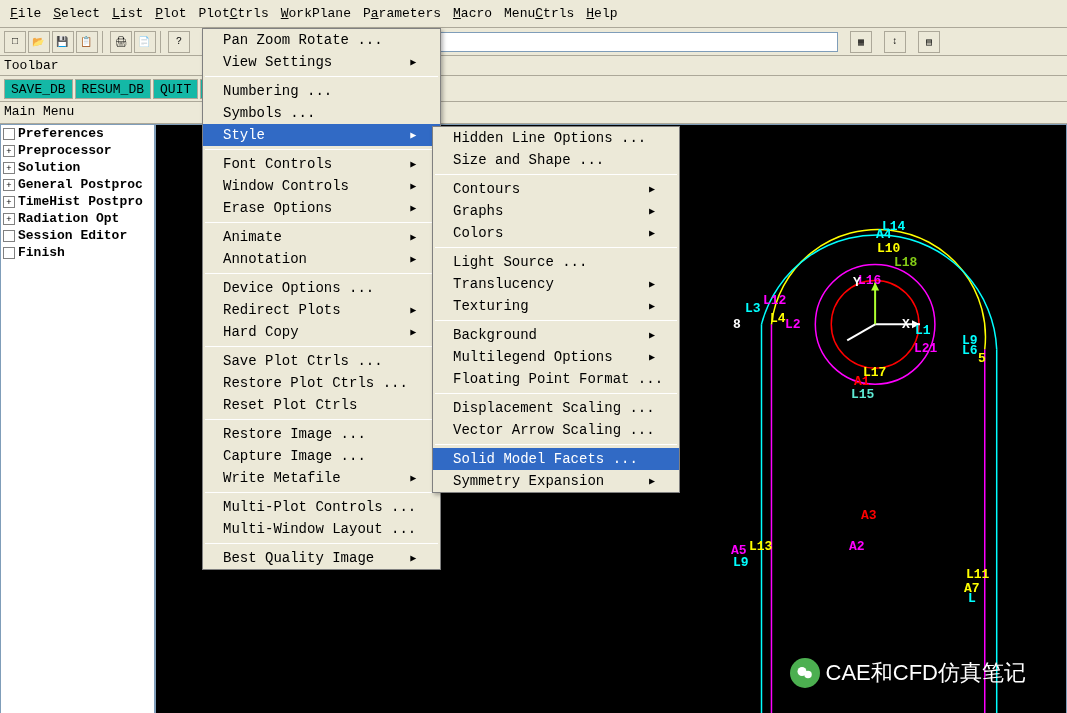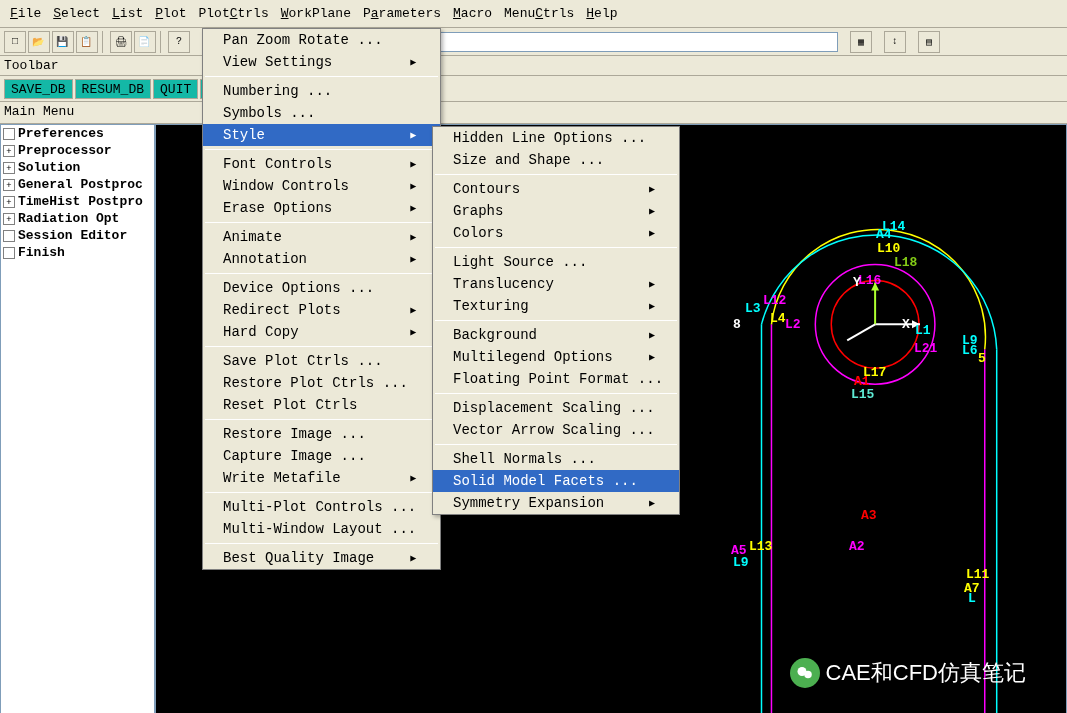--- a/index.html
+++ b/index.html
@@ -312,23 +312,20 @@
       <span>Floating Point Format ...</span>
     </div>
     <div class="menu-sep"></div>
     <div class="menu-item">
       <span>Displacement Scaling ...</span>
     </div>
     <div class="menu-item">
       <span>Vector Arrow Scaling ...</span>
     </div>
     <div class="menu-sep"></div>
-    <div class="menu-item">
-      <span>Shell Normals ...</span>
-    </div>
     <div class="menu-item highlighted">
       <span>Solid Model Facets ...</span>
     </div>
     <div class="menu-item">
       <span>Symmetry Expansion</span>
       <span class="arrow">▶</span>
     </div>
   </div>
 
 </body></html>

